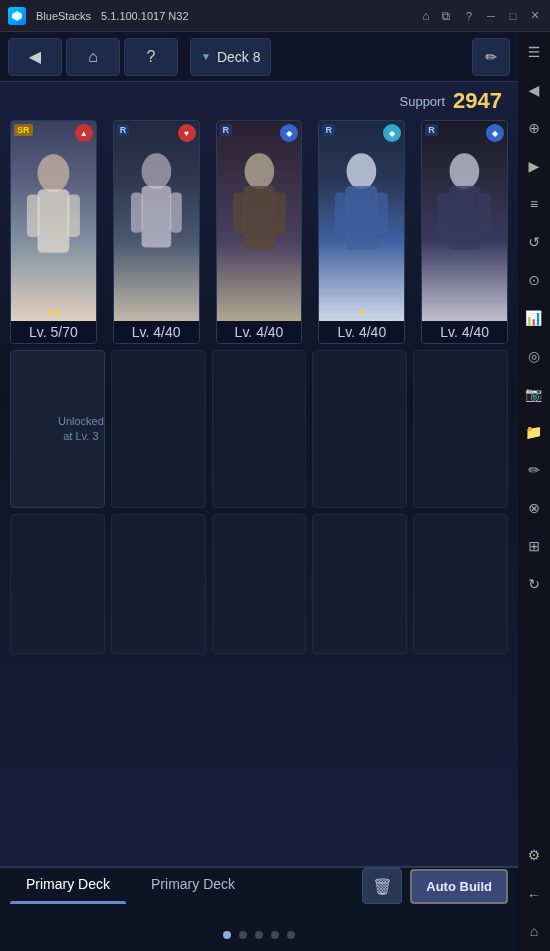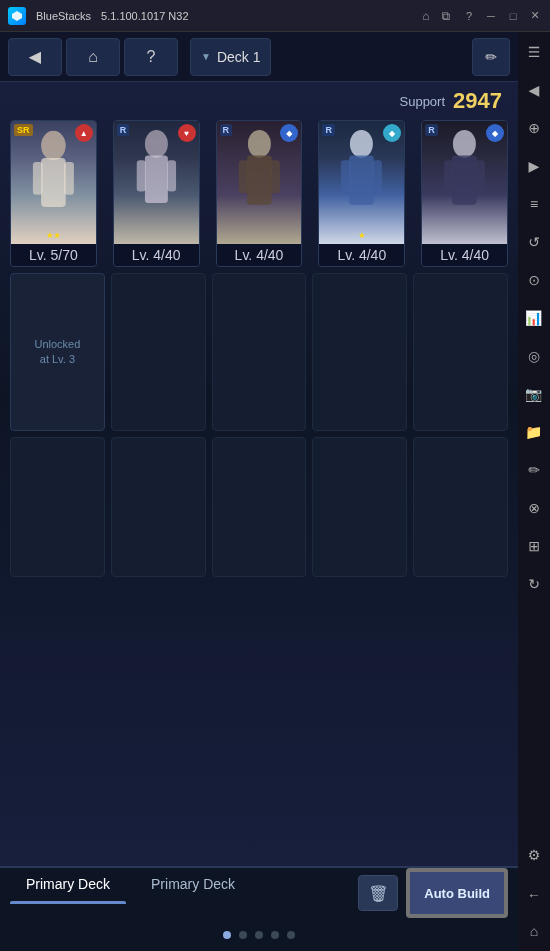--- a/index.html
+++ b/index.html
@@ -182,21 +182,21 @@
       color: #f0d060;
       font-size: 22px;
       font-weight: bold;
     }
 
     
     .cards-row {
       display: flex;
       gap: 16px;
       padding: 0 10px;
-      height: 147px;
+      height: 224px;
     }
     .card {
       flex: 1;
       background: #1a2540;
       border: 1px solid #2a3a5a;
       border-radius: 4px;
       overflow: hidden;
       position: relative;
       display: flex;
       flex-direction: column;
@@ -283,21 +283,21 @@
       display: flex;
       align-items: center;
       justify-content: center;
     }
     .card-unlocked {
       background: #1a2238;
       border: 1px solid #2a3858;
       border-radius: 4px;
       display: flex;
       align-items: center;
-      justify-content: center;
+      justify-content: flex-end;
       text-align: center;
     }
     .unlocked-text {
       color: #6a8aaa;
       font-size: 11px;
       line-height: 1.4;
     }
 
     
     .cards-grid-3 {
@@ -359,23 +359,23 @@
       border: 1px solid #3a4868;
       border-radius: 4px;
       display: flex;
       align-items: center;
       justify-content: center;
       color: #aabbd0;
       font-size: 16px;
       cursor: pointer;
     }
     .auto-build-btn {
-      height: 50px;
+      height: 35px;
       background: #3a4878;
-      border: 4px solid #737373;
+      border: 2px solid #737373;
       border-radius: 4px;
       display: flex;
       align-items: center;
       justify-content: center;
       color: #ddeeff;
       font-size: 13px;
       font-weight: bold;
       padding: 0 14px;
       cursor: pointer;
     }
@@ -462,21 +462,21 @@
       <span>◀</span>
     </div>
     <div class="nav-btn">
       <span>⌂</span>
     </div>
     <div class="nav-btn">
       <span>?</span>
     </div>
     <div class="deck-selector">
       <span class="deck-selector-arrow">▼</span>
-      <span class="deck-selector-text">Deck 1</span>
+      <span class="deck-selector-text">Deck 8</span>
     </div>
     <div class="edit-btn">
       <span>✏</span>
     </div>
   </div>
 
   <div class="overall-bar">
     <span class="overall-label">Support</span>
     <span class="overall-value">2947</span>
   </div>

